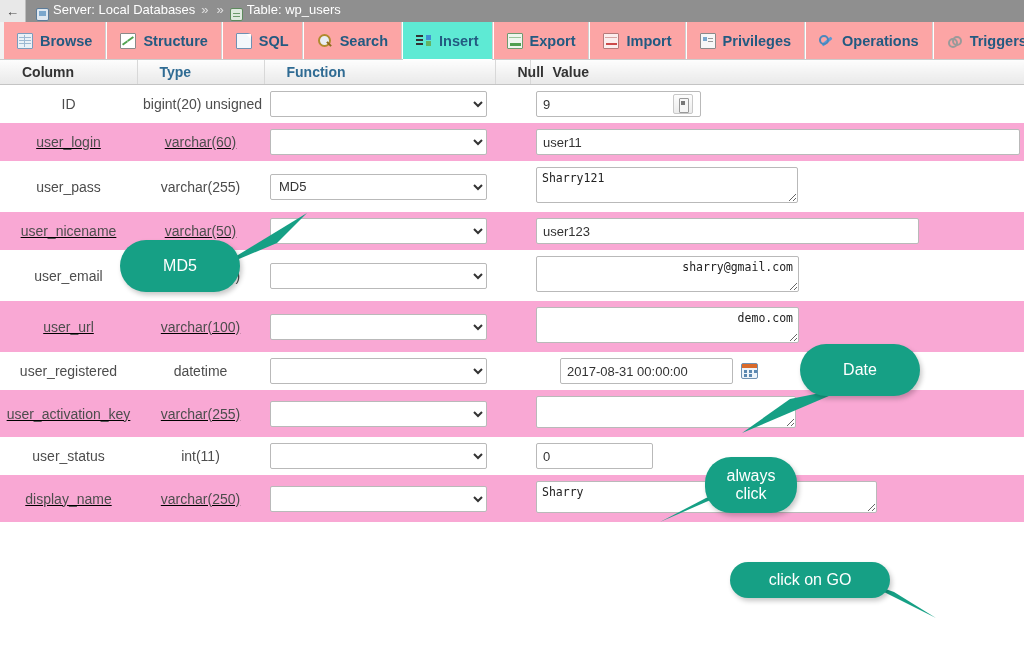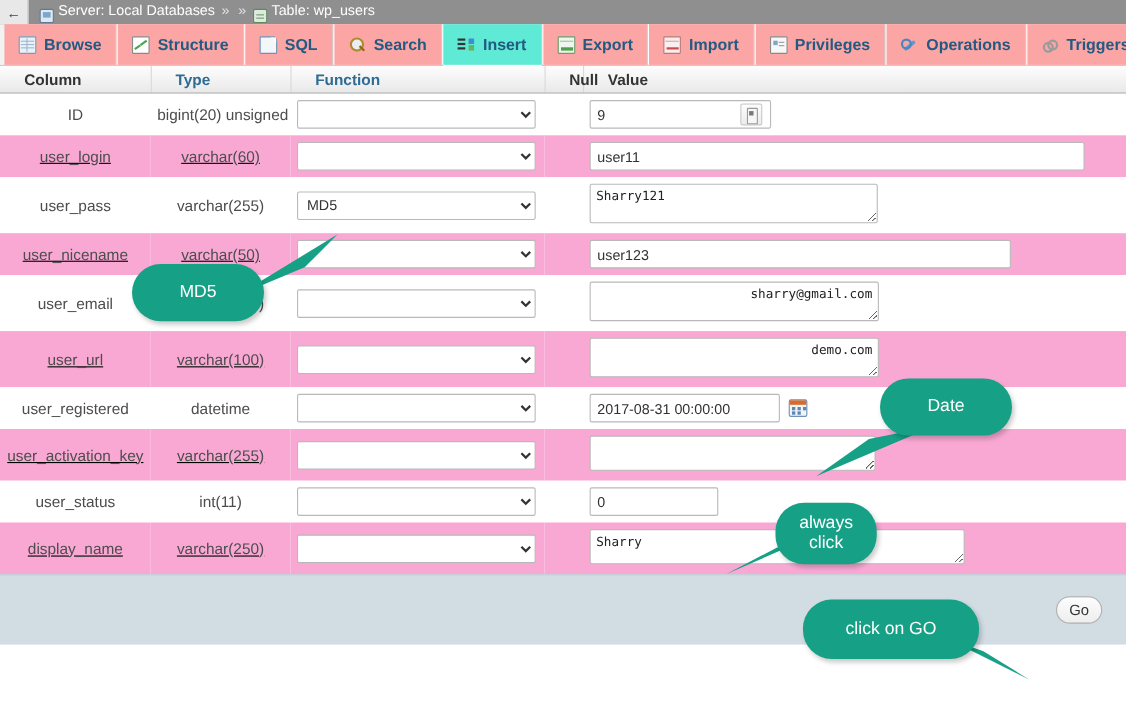--- a/index.html
+++ b/index.html
@@ -170,21 +170,21 @@
     height: 26px;
     font-size: 13px;
     font-family: "Liberation Sans", sans-serif;
     color: #333;
     background: #ffffff;
     border: 1px solid #b9b9b9;
     border-radius: 2px;
     padding: 2px 6px;
   }
   input.w-id   { width: 165px; }
-  input.w-wide { width: 450px; }
+  input.w-wide { width: 484px; }
   input.w-mid  { width: 383px; }
   input.w-date { width: 173px; }
   input.w-small{ width: 117px; }
 
   textarea.val-area {
     font-family: "DejaVu Sans Mono", monospace;
     font-size: 11.5px;
     color: #222;
     background: #ffffff;
     border: 1px solid #b9b9b9;
@@ -192,21 +192,21 @@
     padding: 3px 5px;
     resize: both;
     line-height: 1.25;
     overflow: hidden;
   }
   textarea.ta-260 { width: 260px; height: 32px; }
   textarea.ta-262 { width: 262px; height: 36px; }
   textarea.ta-263 { width: 263px; height: 36px; text-align: right; }
   textarea.ta-341 { width: 341px; height: 32px; }
 
-  .val-with-icon { display: flex; align-items: center; gap: 8px; }
+  .val-with-icon { display: flex; align-items: center; gap: 8px; margin-left: 24px; }
   .spinner-box {
     width: 20px; height: 20px;
     margin-left: -28px;
     border: 1px solid #c8c8c8;
     background: linear-gradient(#fdfdfd,#ececec);
     border-radius: 2px;
     position: relative; flex: none;
   }
   .spinner-box::before {
     content:""; position:absolute; left:5px; top:3px; width:8px; height:13px;
@@ -481,23 +481,20 @@
           <select class="fn-select"><option></option></select>
         </td>
         <td class="cell-null"></td>
         <td class="cell-value">
           <textarea class="val-area ta-341" style="">Sharry</textarea>
         </td>
       </tr>
     </tbody>
   </table>
 
-  <div class="footer-bar">
-    <button class="go-button">Go</button>
-  </div>
 
   <div class="tail" style="left:215px; top:213px; width:110px; height:65px;">
     <svg width="110" height="65" viewBox="0 0 110 65">
       <path d="M 0 56 L 92 0 L 62 30 Z" fill="#16a085"></path>
     </svg>
   </div>
   <div class="callout" style="left:120px; top:240px; width:120px; height:52px;">
     <span>MD5</span>
   </div>
 
@@ -518,17 +515,17 @@
   <div class="callout" style="left:705px; top:457px; width:92px; height:56px; white-space:pre-line;">
     <span>always
 click</span>
   </div>
 
   <div class="tail" style="left:860px; top:578px; width:110px; height:48px;">
     <svg width="110" height="48" viewBox="0 0 110 48">
       <path d="M 0 2 L 76 40 L 34 14 Z" fill="#16a085"></path>
     </svg>
   </div>
-  <div class="callout" style="left:730px; top:545px; width:160px; height:54px;">
+  <div class="callout" style="left:730px; top:562px; width:160px; height:36px;">
     <span>click on GO</span>
   </div>
 
 </div>
 
 </body></html>

